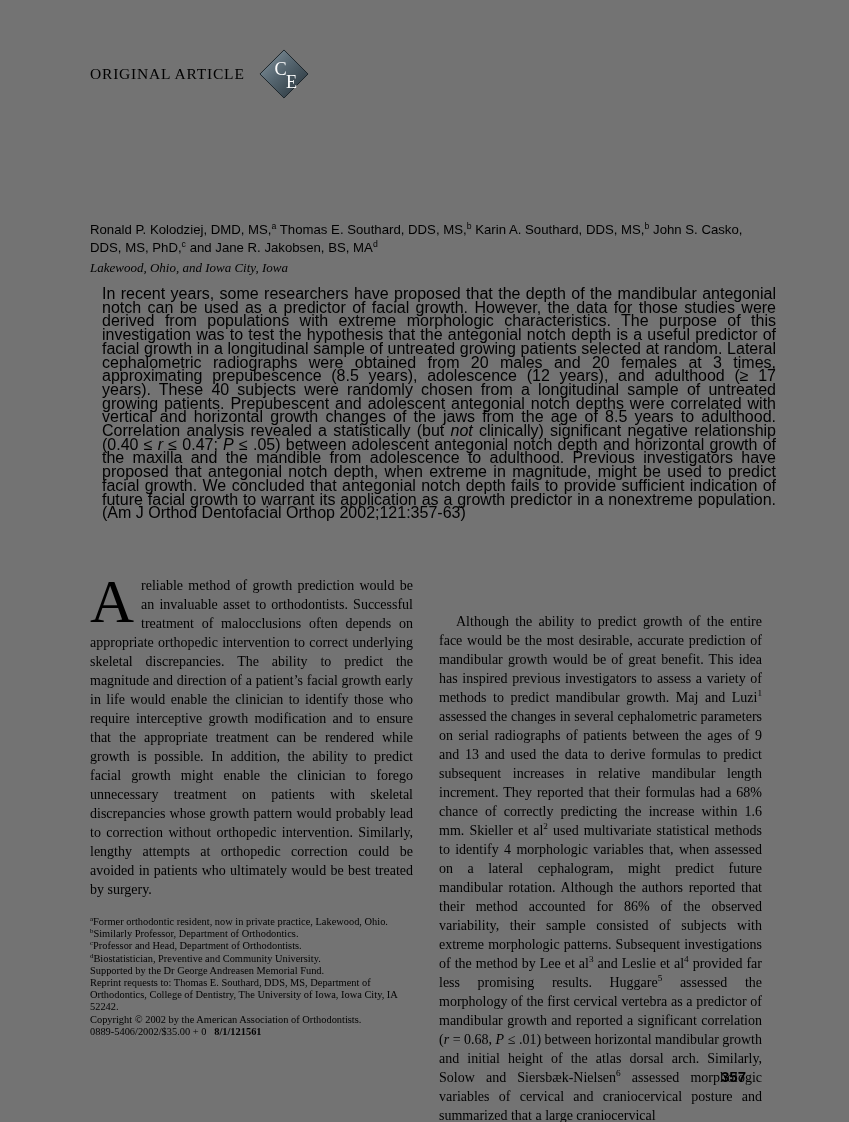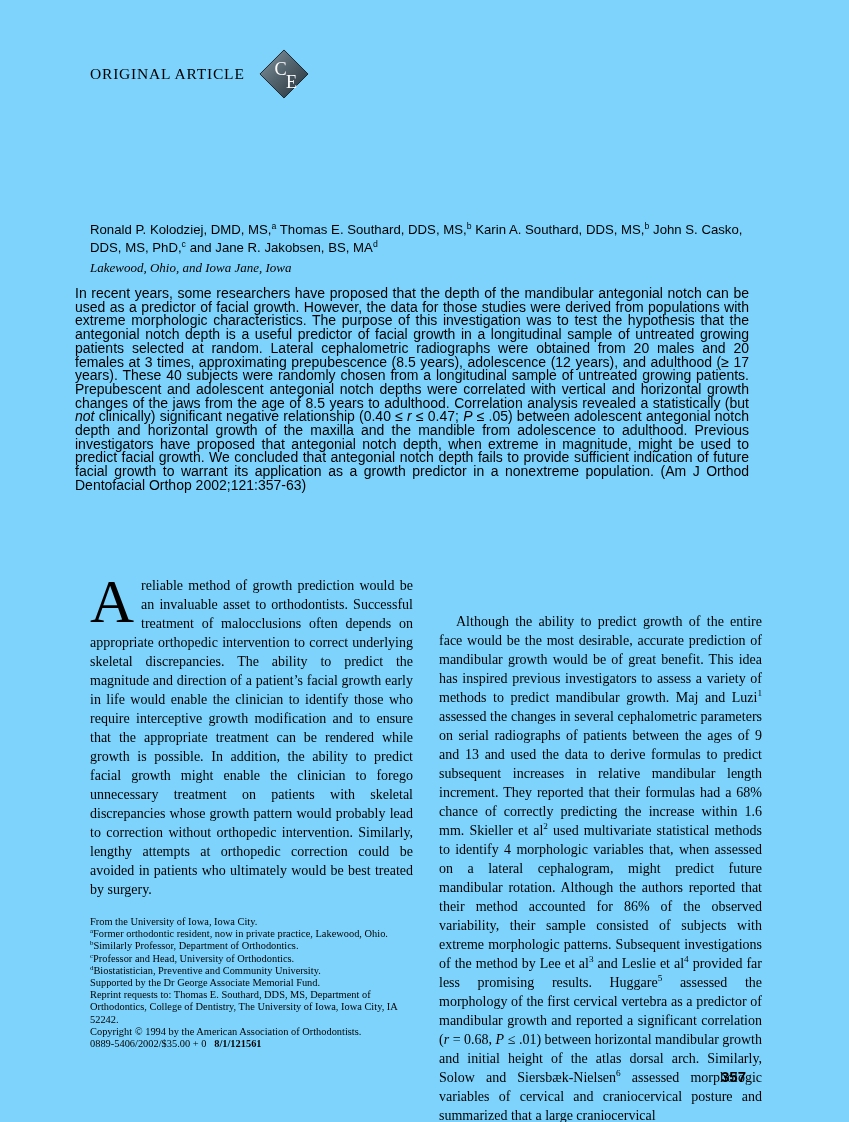--- a/index.html
+++ b/index.html
@@ -1,37 +1,37 @@
 <!DOCTYPE html>
 <html lang="en"><head>
 <meta charset="utf-8">
 <style>
   * { margin:0; padding:0; box-sizing:border-box; }
   html, body { background:#ffffff; }
   .page {
-    position:relative; width:849px; height:1122px; background:#7dd3fc;
+    position:relative; width:849px; height:1122px; background:#737373;
     font-family:"Liberation Serif", serif; color:#000; overflow:hidden;
   }
   .header-row { position:absolute; left:90px; top:46px; height:56px; display:flex; align-items:center; }
   .header-label { font-size:15.5px; letter-spacing:0.8px; }
   .ce-badge { margin-left:14px; display:block; }
   .article-title {
     position:absolute; left:88px; top:124px; width:610px;
     font-size:31px; line-height:38px; font-weight:400;
   }
   .authors {
     position:absolute; left:90px; top:221px; width:676px;
     font-family:"Liberation Sans", sans-serif; font-weight:normal;
     font-size:13.2px; line-height:17.5px;
   }
   sup { font-size:66%; line-height:0; vertical-align:super; }
   .affiliation { position:absolute; left:90px; top:260px; font-style:italic; font-size:13px; }
   .abstract {
-    position:absolute; left:75px; top:287px; width:674px;
-    font-family:"Liberation Sans", sans-serif; font-size:14px; line-height:13.7px;
+    position:absolute; left:102px; top:287px; width:674px;
+    font-family:"Liberation Sans", sans-serif; font-size:16px; line-height:13.7px;
     text-align:justify;
   }
   .column {
     position:absolute; top:576px; width:323px;
     font-size:14px; line-height:19px; text-align:justify;
     hyphens:auto; -webkit-hyphens:auto;
   }
   .column.left { left:90px; }
   .column.right { left:439px; }
   .right-par { text-indent:17px;margin-top:36px; }
@@ -65,39 +65,38 @@
       </defs>
       <polygon points="26,1 51,26 26,51 1,26" fill="url(#ceg)" stroke="#1b242a" stroke-width="1"></polygon>
       <text x="16" y="27" font-family="Liberation Serif, serif" font-size="19" fill="#ffffff">C</text>
       <text x="28" y="41" font-family="Liberation Serif, serif" font-size="19" fill="#ffffff">E</text>
     </svg>
   </div>
 
 
   <p class="authors"><span>Ronald P. Kolodziej, DMD, MS,</span><sup>a</sup><span> Thomas E. Southard, DDS, MS,</span><sup>b</sup><span> Karin A. Southard, DDS, MS,</span><sup>b</sup><span> John S. Casko, DDS, MS, PhD,</span><sup>c</sup><span> and Jane R. Jakobsen, BS, MA</span><sup>d</sup></p>
 
-  <p class="affiliation">Lakewood, Ohio, and Iowa Jane, Iowa</p>
+  <p class="affiliation">Lakewood, Ohio, and Iowa City, Iowa</p>
 
   <p class="abstract"><span>In recent years, some researchers have proposed that the depth of the mandibular antegonial notch can be used as a predictor of facial growth. However, the data for those studies were derived from populations with extreme morphologic characteristics. The purpose of this investigation was to test the hypothesis that the antegonial notch depth is a useful predictor of facial growth in a longitudinal sample of untreated growing patients selected at random. Lateral cephalometric radiographs were obtained from 20 males and 20 females at 3 times, approximating prepubescence (8.5 years), adolescence (12 years), and adulthood (≥ 17 years). These 40 subjects were randomly chosen from a longitudinal sample of untreated growing patients. Prepubescent and adolescent antegonial notch depths were correlated with vertical and horizontal growth changes of the jaws from the age of 8.5 years to adulthood. Correlation analysis revealed a statistically (but </span><span style="font-style: italic;">not</span><span> clinically) significant negative relationship (0.40 ≤ </span><span style="font-style: italic;">r</span><span> ≤ 0.47; </span><span style="font-style: italic;">P</span><span> ≤ .05) between adolescent antegonial notch depth and horizontal growth of the maxilla and the mandible from adolescence to adulthood. Previous investigators have proposed that antegonial notch depth, when extreme in magnitude, might be used to predict facial growth. We concluded that antegonial notch depth fails to provide sufficient indication of future facial growth to warrant its application as a growth predictor in a nonextreme population. (Am J Orthod Dentofacial Orthop 2002;121:357-63)</span></p>
 
   <div class="column left">
     <p class="body-par"><span class="dropcap">A</span><span>reliable method of growth prediction would be an invaluable asset to orthodontists. Successful treatment of malocclusions often depends on appropriate orthopedic intervention to correct underlying skeletal discrepancies. The ability to predict the magnitude and direction of a patient’s facial growth early in life would enable the clinician to identify those who require interceptive growth modification and to ensure that the appropriate treatment can be rendered while growth is possible. In addition, the ability to predict facial growth might enable the clinician to forego unnecessary treatment on patients with skeletal discrepancies whose growth pattern would probably lead to correction without orthopedic intervention. Similarly, lengthy attempts at orthopedic correction could be avoided in patients who ultimately would be best treated by surgery.</span></p>
   </div>
 
   <div class="column right">
     <p class="body-par right-par"><span>Although the ability to predict growth of the entire face would be the most desirable, accurate prediction of mandibular growth would be of great benefit. This idea has inspired previous investigators to assess a variety of methods to predict mandibular growth. Maj and Luzi</span><sup>1</sup><span> assessed the changes in several cephalometric parameters on serial radiographs of patients between the ages of 9 and 13 and used the data to derive formulas to predict subsequent increases in relative mandibular length increment. They reported that their formulas had a 68% chance of correctly predicting the increase within 1.6 mm. Skieller et al</span><sup>2</sup><span> used multivariate statistical methods to identify 4 morphologic variables that, when assessed on a lateral cephalogram, might predict future mandibular rotation. Although the authors reported that their method accounted for 86% of the observed variability, their sample consisted of subjects with extreme morphologic patterns. Subsequent investigations of the method by Lee et al</span><sup>3</sup><span> and Leslie et al</span><sup>4</sup><span> provided far less promising results. Huggare</span><sup>5</sup><span> assessed the morphology of the first cervical vertebra as a predictor of mandibular growth and reported a significant correlation (</span><span style="font-style: italic;">r</span><span> = 0.68, </span><span style="font-style: italic;">P</span><span> ≤ .01) between horizontal mandibular growth and initial height of the atlas dorsal arch. Similarly, Solow and Siersbæk-Nielsen</span><sup>6</sup><span> assessed morphologic variables of cervical and craniocervical posture and summarized that a large craniocervical</span></p>
   </div>
 
   <div class="footnotes">
-      <div class="footnote-line">From the University of Iowa, Iowa City.</div>
       <div class="footnote-line"><sup>a</sup><span>Former orthodontic resident, now in private practice, Lakewood, Ohio.</span></div>
       <div class="footnote-line"><sup>b</sup><span>Similarly Professor, Department of Orthodontics.</span></div>
-      <div class="footnote-line"><sup>c</sup><span>Professor and Head, University of Orthodontics.</span></div>
+      <div class="footnote-line"><sup>c</sup><span>Professor and Head, Department of Orthodontists.</span></div>
       <div class="footnote-line"><sup>d</sup><span>Biostatistician, Preventive and Community University.</span></div>
-      <div class="footnote-line">Supported by the Dr George Associate Memorial Fund.</div>
+      <div class="footnote-line">Supported by the Dr George Andreasen Memorial Fund.</div>
       <div class="footnote-line">Reprint requests to: Thomas E. Southard, DDS, MS, Department of Orthodontics, College of Dentistry, The University of Iowa, Iowa City, IA 52242.</div>
-      <div class="footnote-line">Copyright © 1994 by the American Association of Orthodontists.</div>
+      <div class="footnote-line">Copyright © 2002 by the American Association of Orthodontists.</div>
       <div class="footnote-line"><span>0889-5406/2002/$35.00 + 0&nbsp;&nbsp;&nbsp;</span><span style="font-weight: bold; margin-top: 25px;">8/1/121561</span></div>
     </div>
 
   <div class="page-number">357</div>
 
 </div>
 
 </body></html>

